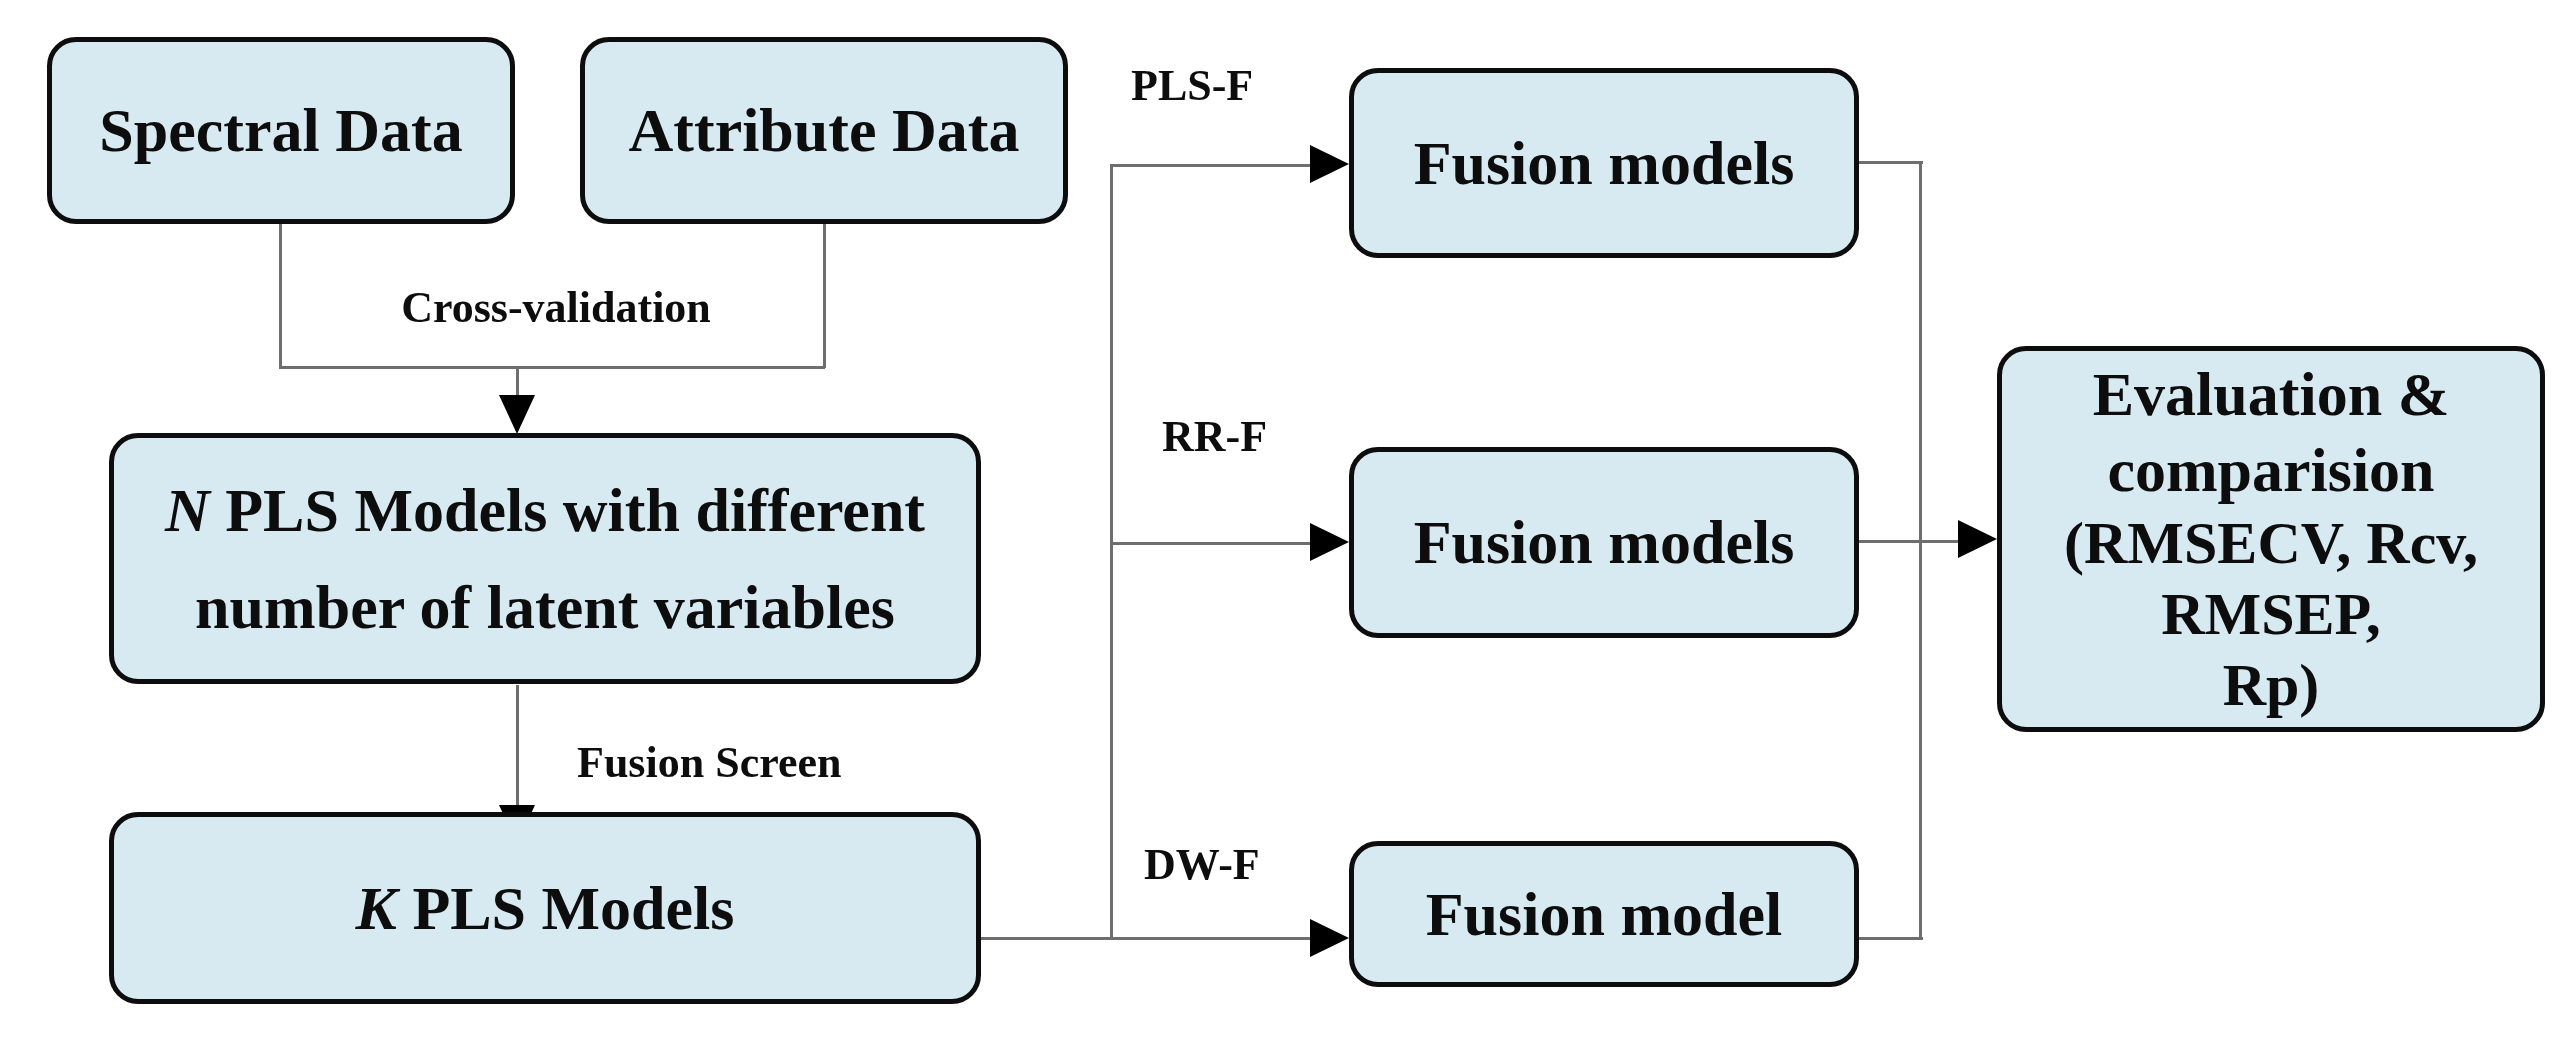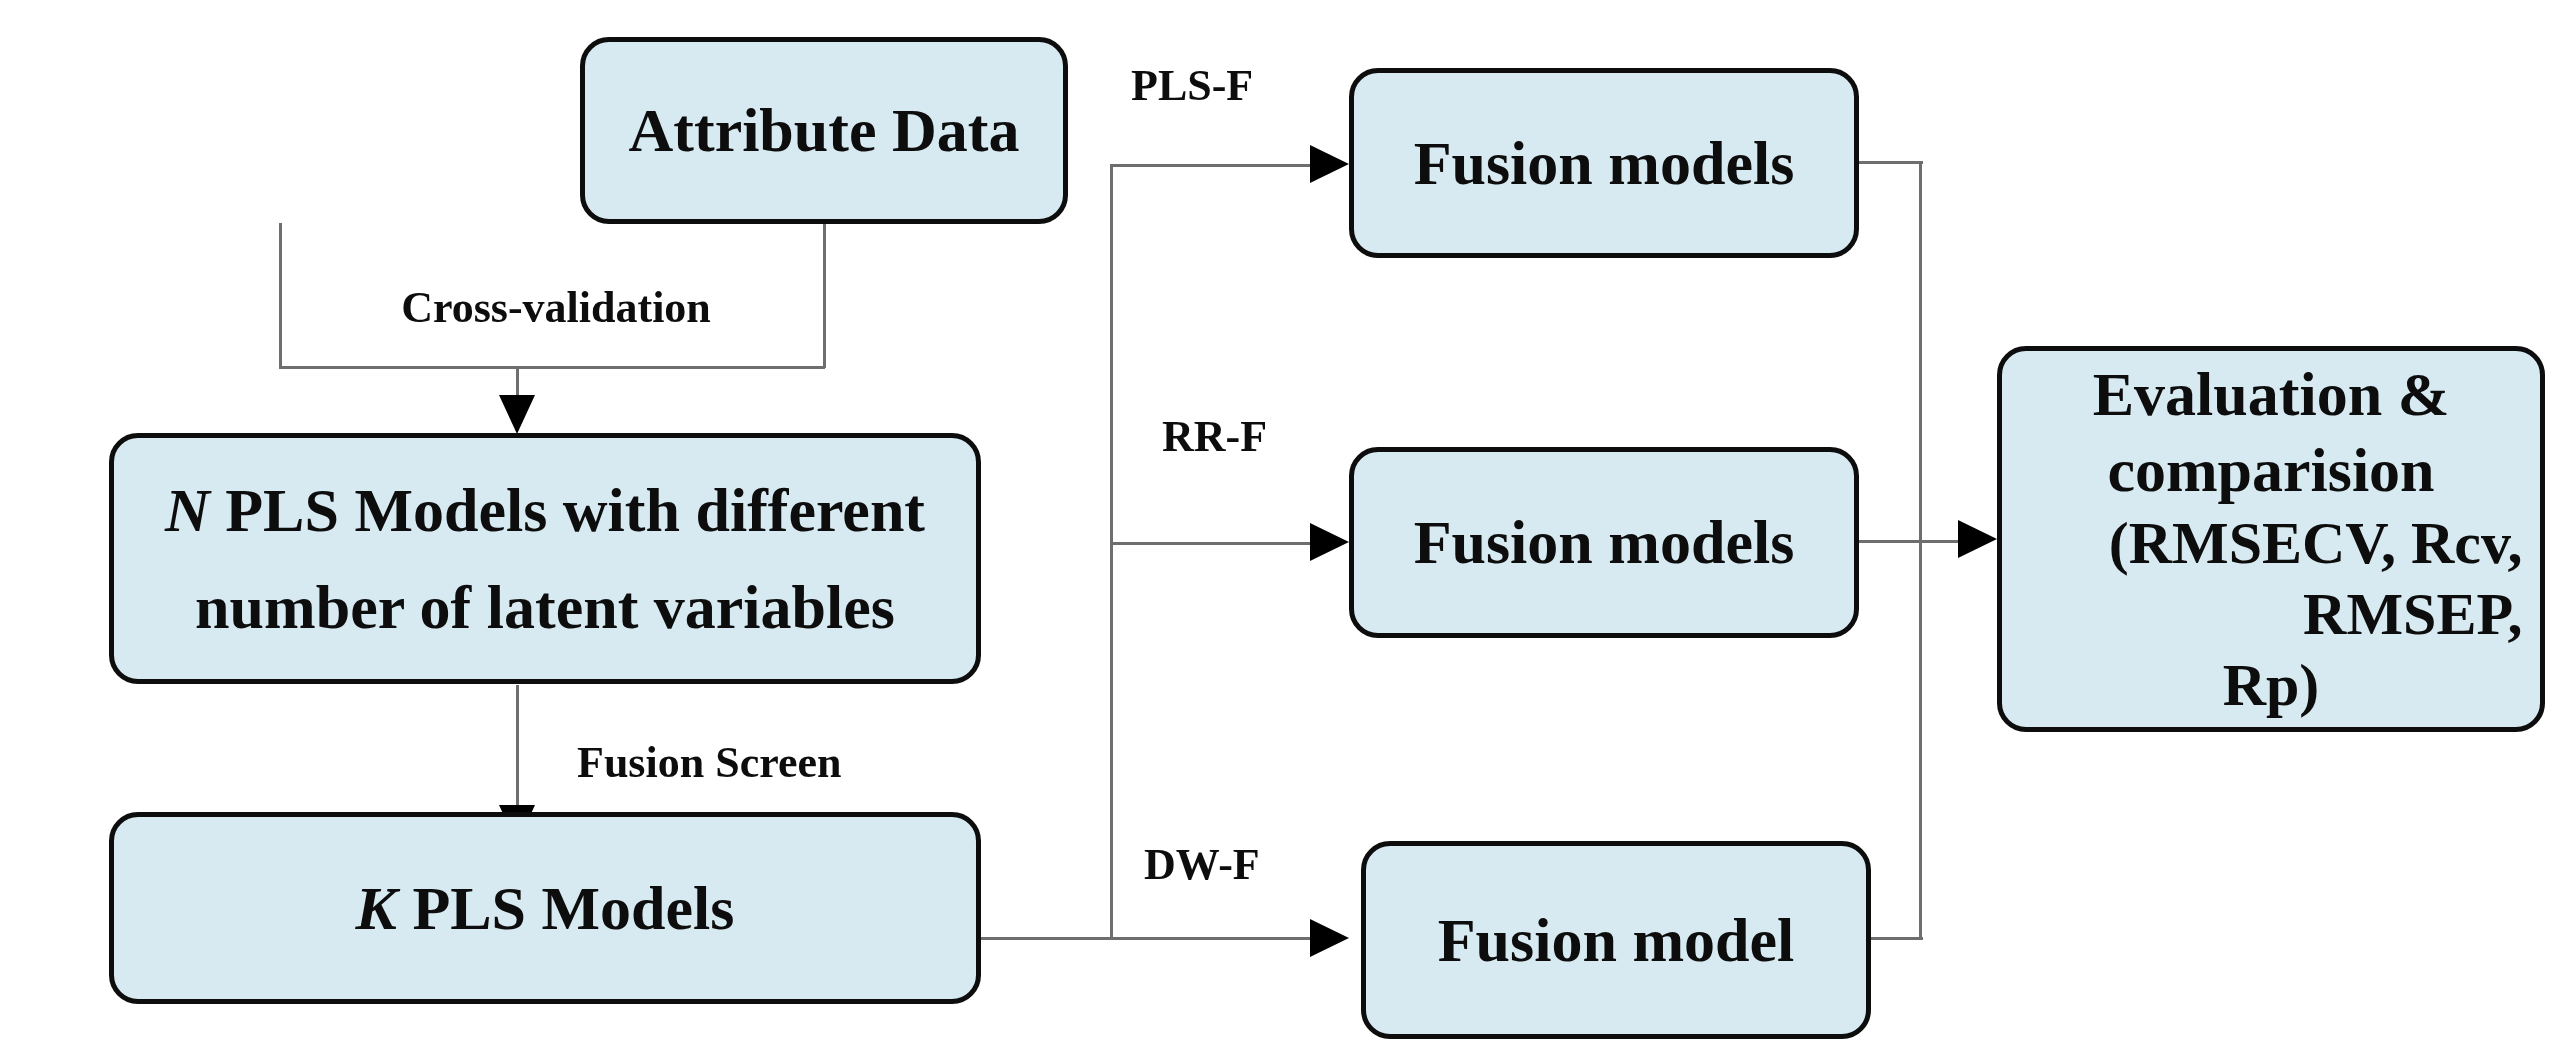--- a/index.html
+++ b/index.html
@@ -19,22 +19,22 @@
         border:5.8px solid var(--box-border);border-radius:29px;
         display:flex;flex-direction:column;align-items:center;justify-content:center;
         text-align:center;font-weight:700;font-size:62px;line-height:1.4;padding:0 17.4px;}
   .node i{font-style:italic;}
   #node-spectral {left:47px;  top:37px;  width:468px; height:187px;}
   #node-attribute{left:580px; top:37px;  width:488px; height:187px;}
   #node-npls     {left:109px; top:433px; width:872px; height:251px;gap:10px;}
   #node-kpls     {left:109px; top:812px; width:872px; height:192px;}
   #node-fusion-pls{left:1349px;top:68px; width:510px; height:190px;}
   #node-fusion-rr {left:1349px;top:447px;width:510px; height:191px;}
-  #node-fusion-dw {left:1349px;top:841px;width:510px; height:198px;margin-left:12px;}
-  #node-eval     {left:1997px;top:346px; width:548px; height:386px;line-height:1.22;text-align:right;}
+  #node-fusion-dw {left:1349px;top:841px;width:510px; height:146px;}
+  #node-eval     {left:1997px;top:346px; width:548px; height:386px;line-height:1.22;}
   #node-eval .small{font-size:60px;line-height:1.18;}
 
   
   .hline,.vline{position:absolute;background:var(--line);}
   .hline{height:2.9px;}
   .vline{width:2.9px;}
 
   
   .arr-r{position:absolute;width:0;height:0;
          border-top:19.3px solid transparent;border-bottom:19.3px solid transparent;
@@ -76,20 +76,23 @@
   <div class="arr-r" style="left:1310px;top:523px;"></div>
   <div class="arr-r" style="left:1310px;top:919px;"></div>
   <div class="arr-r" style="left:1958px;top:520px;"></div>
 
   <div class="elabel" id="lbl-cv">Cross-validation</div>
   <div class="elabel" id="lbl-lasso">Fusion Screen</div>
   <div class="elabel" id="lbl-plsf">PLS-F</div>
   <div class="elabel" id="lbl-rrf">RR-F</div>
   <div class="elabel" id="lbl-dwf">DW-F</div>
 
+  <div class="node" id="node-spectral">
+    <span>Spectral Data</span>
+  </div>
 
   <div class="node" id="node-attribute">
     <span>Attribute Data</span>
   </div>
 
   <div class="node" id="node-npls">
     <div><i>N</i><span> PLS Models with different</span></div>
     <div>number of latent variables</div>
   </div>
 

